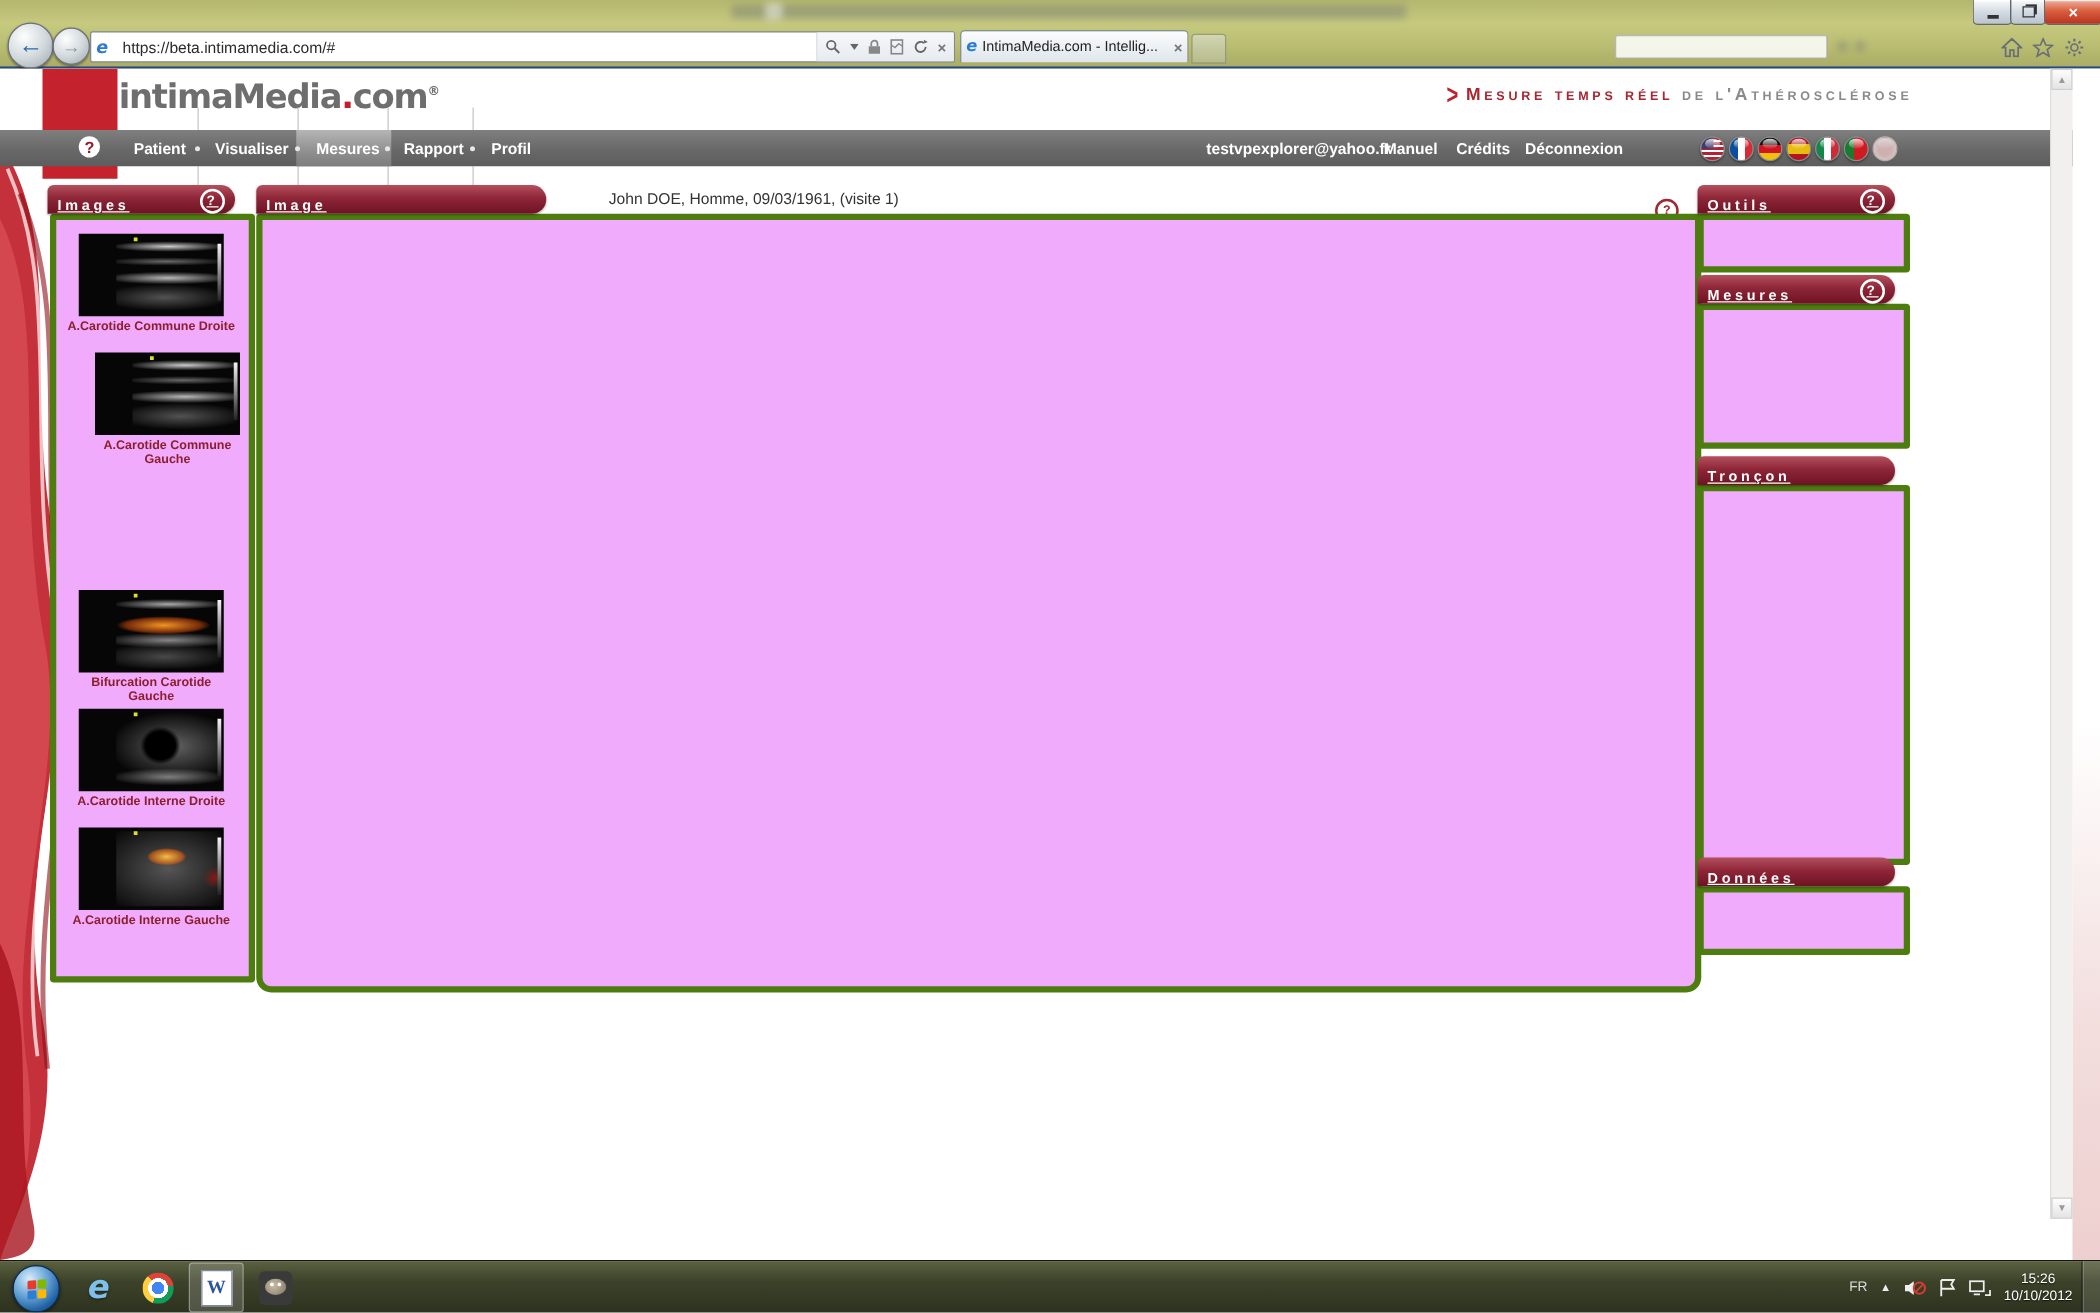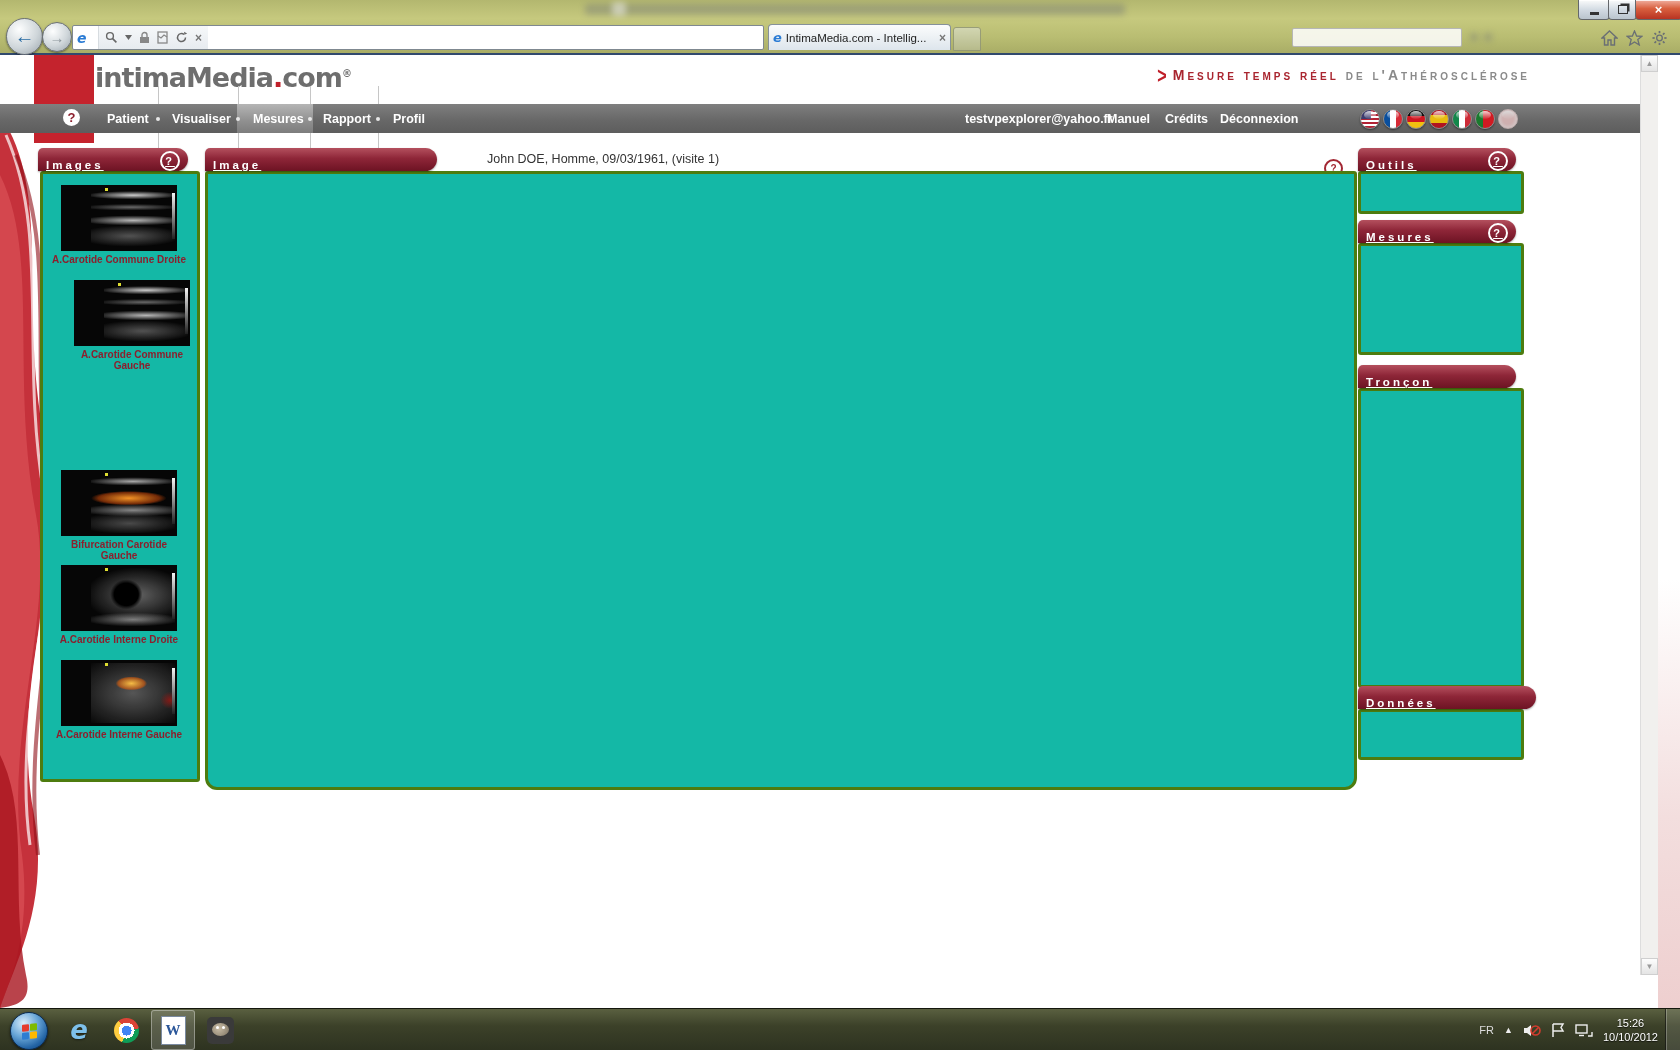--- a/index.html
+++ b/index.html
@@ -78,21 +78,21 @@
   .f-es{background:linear-gradient(180deg,#b01520 0 28%,#e8bc0e 28% 72%,#b01520 72%);}
   .f-it{background:linear-gradient(90deg,#13874a 0 34%,#fff 34% 66%,#cd2b37 66%);}
   .f-pt{background:linear-gradient(90deg,#1a7a2e 0 40%,#d01a22 40%);}
   .f-off{background:radial-gradient(circle,#f2c9c9 0 40%,#f7e4e4 70%);opacity:.75;box-shadow:none;border-color:#d9c2c2;}
 
   .panelhdr{position:absolute;height:23px;color:#fff;font-weight:bold;font-size:11.5px;letter-spacing:3px;
     background:linear-gradient(180deg,#b4505e 0%,#8e2638 45%,#6d1323 100%);
     border-radius:7px 16px 16px 0;display:flex;align-items:flex-end;padding:0 8px;box-sizing:border-box;
     box-shadow:0 1px 2px rgba(0,0,0,.35);z-index:3;text-decoration:underline;}
   .panelhdr .lbl{flex:1;}
-  .panelbody{position:absolute;background:#14b8a6;border:3px solid #4d7c0f;border-radius:3px;z-index:1;}
+  .panelbody{position:absolute;background:#f0abfc;border:5px solid #4d7c0f;border-radius:3px;z-index:1;}
   .rbtn{position:absolute;width:142px;height:21px;border:1px solid #7d7d7d;border-radius:5px;
     background:linear-gradient(180deg,#e3e3e3 0%,#b9b9b9 50%,#9d9d9d 100%);
     color:#fff;font:bold 11.5px "Liberation Sans",sans-serif;text-shadow:0 1px 1px rgba(0,0,0,.45);
     display:flex;align-items:center;justify-content:center;box-shadow:1px 2px 2px rgba(0,0,0,.35);cursor:default;}
 
   
   .thumb{position:absolute;left:50px;width:134px;cursor:pointer;}
   .timg{width:116px;height:66px;background:#060606;position:relative;overflow:hidden;margin:0 auto;}
   .timg .sp{position:absolute;left:26%;top:5%;width:72%;height:90%;}
   .sp-bw{background:
@@ -223,20 +223,21 @@
 
     <div class="navring" id="backbtn">
         <span>←</span>
       </div>
     <div class="navring" id="fwdbtn">
         <span>→</span>
       </div>
 
     <div id="addressbar">
       <span id="addrfav">e</span>
+      <span id="addrtext">https://beta.intimamedia.com/#</span>
       <span id="addricons">
         <svg class="ic" width="13" height="13" viewBox="0 0 13 13">
             <circle cx="5" cy="5" r="3.4" fill="none" stroke="#666" stroke-width="1.4"></circle>
             <line x1="7.6" y1="7.6" x2="11.4" y2="11.4" stroke="#666" stroke-width="1.6"></line>
           </svg>
         <svg class="ic" width="7" height="5" viewBox="0 0 7 5">
             <path d="M0,0 L7,0 L3.5,5 Z" fill="#666"></path>
           </svg>
         <svg class="ic" width="11" height="13" viewBox="0 0 11 13">
             <rect x="1" y="6" width="9" height="6" fill="#888"></rect>
@@ -449,21 +450,21 @@
       <path d="M62,16 C72,60 66,115 52,155 C42,188 32,220 30,248" fill="none" stroke="#c8202a" stroke-width="10" stroke-linecap="round"></path>
       <path d="M62,16 C56,10 48,6 40,3" fill="none" stroke="#c8202a" stroke-width="7" stroke-linecap="round"></path>
       <path d="M62,16 C70,9 79,5 90,5" fill="none" stroke="#c8202a" stroke-width="6" stroke-linecap="round"></path>
       <rect x="24" y="73" width="11" height="7" rx="2" fill="#cbb287" stroke="#97824f" transform="rotate(28 29 76)"></rect>
       <rect x="18" y="113" width="11" height="7" rx="2" fill="#cbb287" stroke="#97824f" transform="rotate(14 23 116)"></rect>
       <rect x="40" y="1" width="10" height="7" rx="2" fill="#cbb287" stroke="#97824f" transform="rotate(38 45 4)"></rect>
       <rect x="76" y="2" width="10" height="8" rx="2" fill="#e2891f" stroke="#a05a10" transform="rotate(-18 81 6)"></rect>
     </svg>
     <div style="position:absolute;left:1506px;top:500px;transform:rotate(90deg);transform-origin:left top;font-size:6.5px;color:#a9a9a9;white-space:nowrap;">© IntimaMedia.com</div>
 
-    <div class="panelhdr" style="left:1358px;top:631px;width:178px;">
+    <div class="panelhdr" style="left:1358px;top:631px;width:158px;">
       <span class="lbl">Données</span>
     </div>
     <div class="panelbody" style="left:1358px;top:654px;width:160px;height:45px;"></div>
     <div class="rbtn" style="left:1367px;top:662px;">Toutes les mesures</div>
 
     <div id="frameright"></div>
     <div id="vscroll">
       <div class="sbtn" style="top:0;"><span>▲</span></div>
       <div class="sbtn" style="top:903px;"><span>▼</span></div>
     </div>

